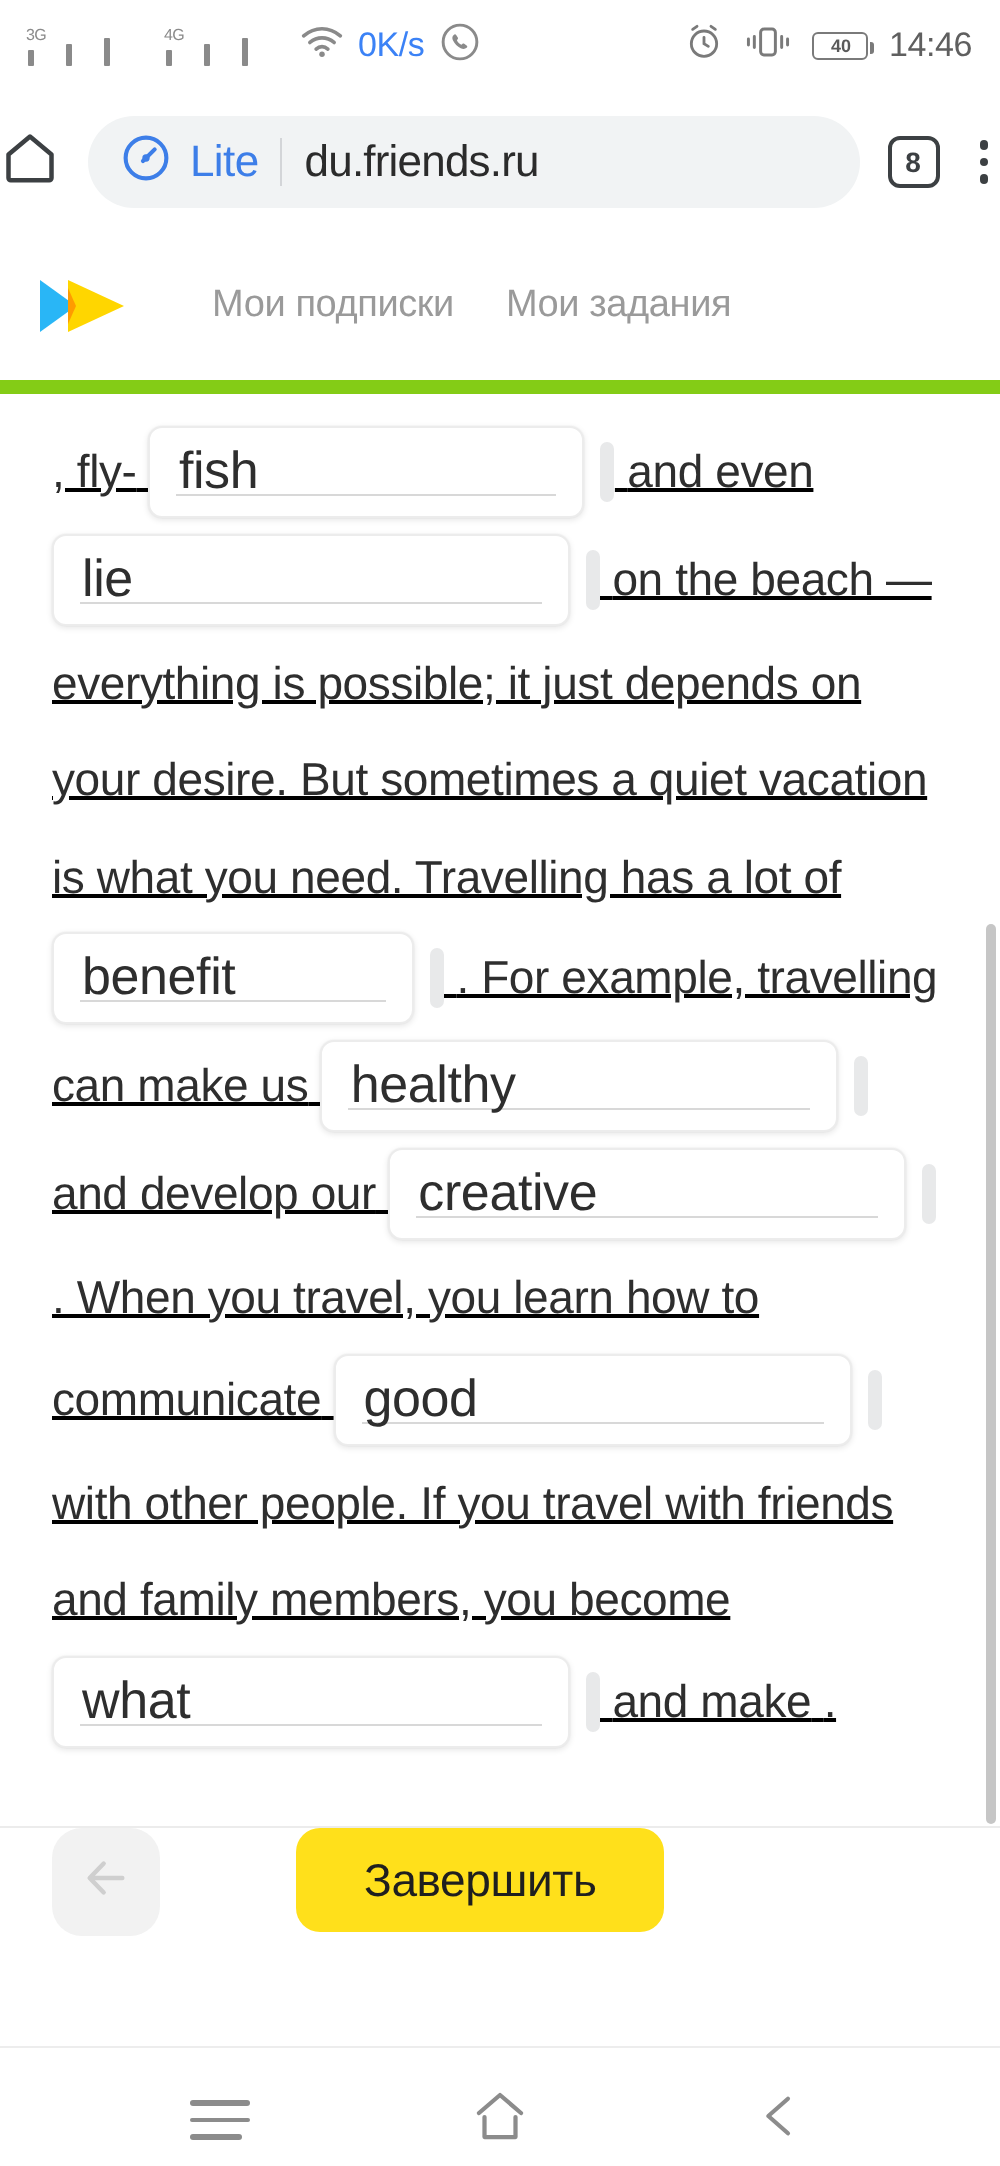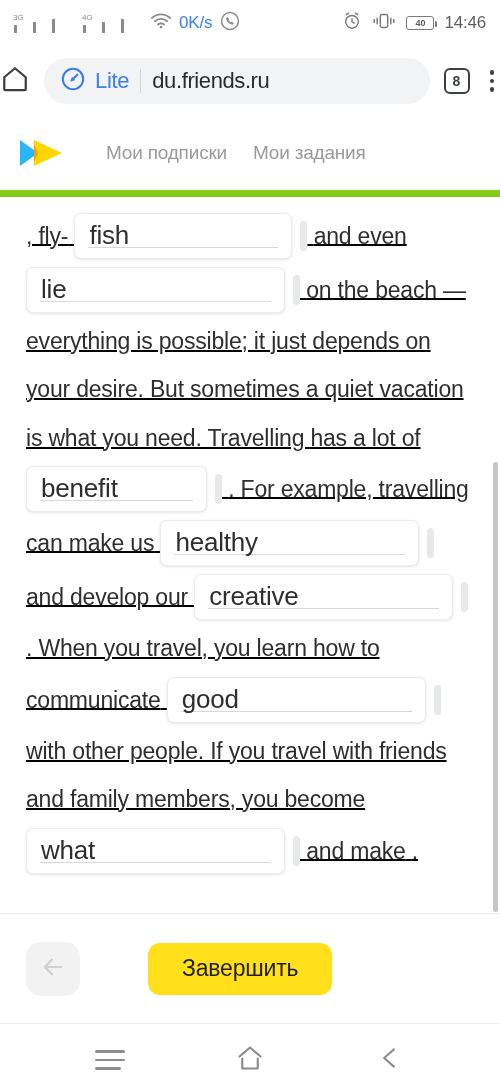--- a/index.html
+++ b/index.html
@@ -123,21 +123,21 @@
     position: absolute; top: 0; right: 2px; width: 5px; height: 100%;
   }
   .scrollbar-thumb {
     position: absolute; right: 0; top: 265px; width: 5px; height: 450px;
     background: #c6c6c6; border-radius: 3px;
   }
 
   
   .footer {
     height: 110px; border-top: 1px solid #ececec;
-    display: flex; align-items: center; padding: 0 26px; gap: 26px;
+    display: flex; padding: 0 26px; gap: 26px;
     background: #fff;
   }
   .back-btn {
     width: 54px; height: 54px; border-radius: 15px; background: #f2f2f2;
     display: flex; align-items: center; justify-content: center; flex: none;
   }
   .finish-btn {
     background: #ffe01b; border: none; border-radius: 12px;
     height: 52px; padding: 0 34px;
     font-family: "Liberation Sans", sans-serif;

